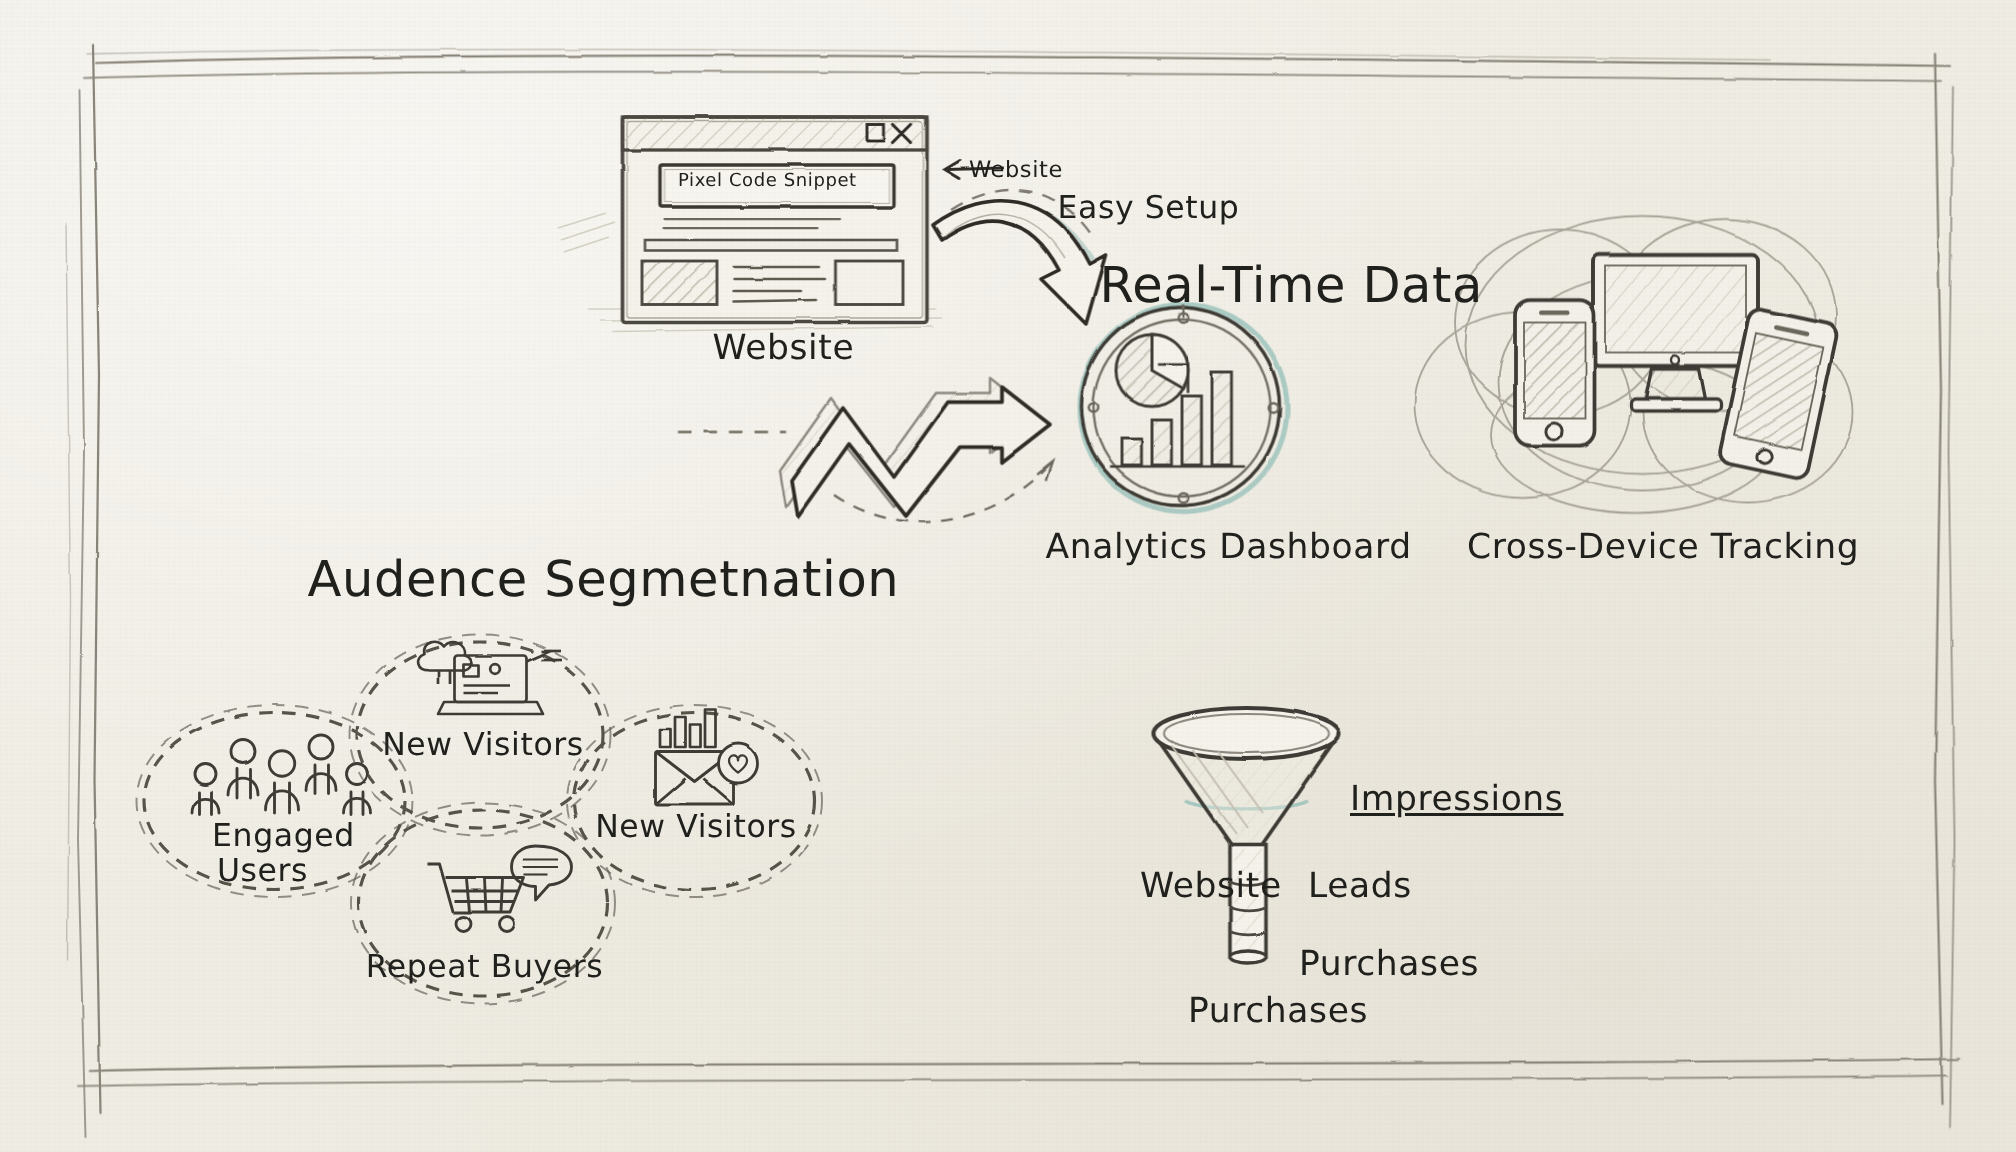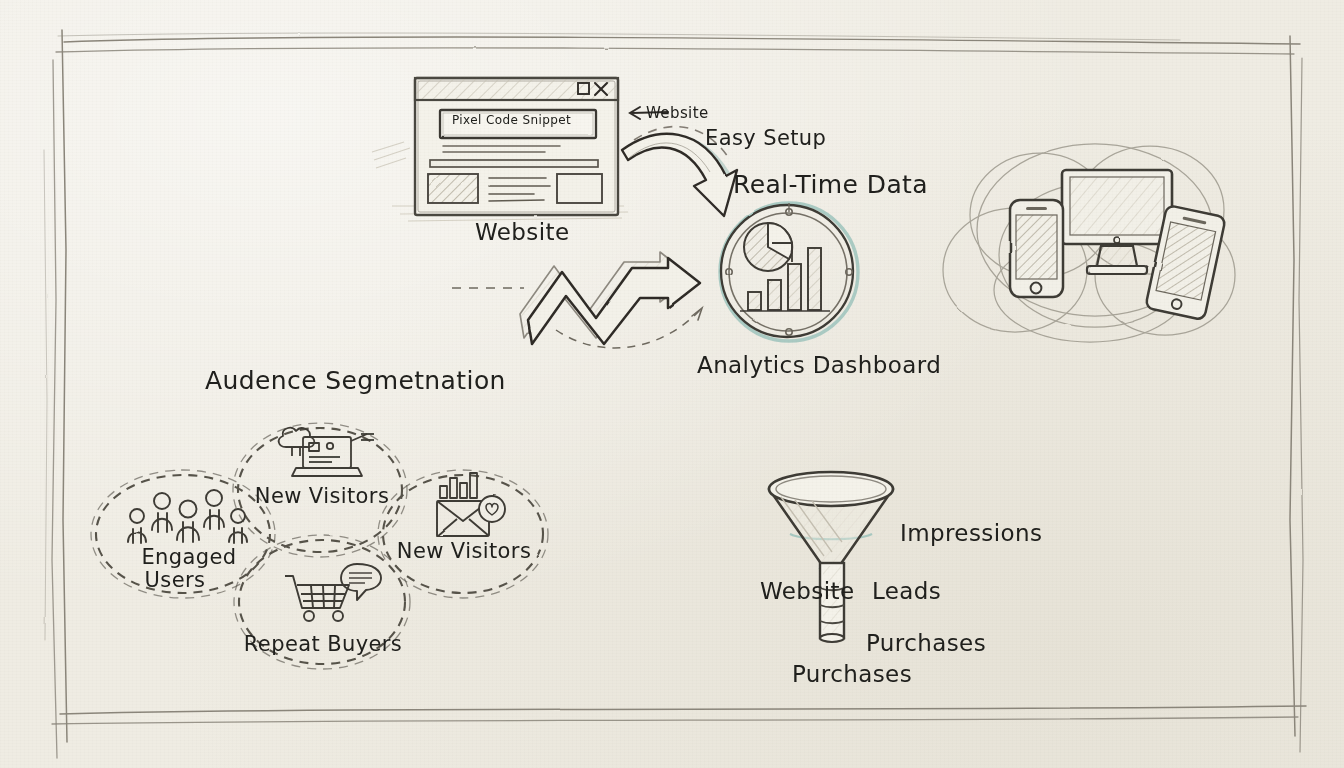--- a/index.html
+++ b/index.html
@@ -41,21 +41,21 @@
     width: 1344px;
     height: 768px;
   }
   .lbl {
     position: absolute;
     color: #20201d;
     font-family: "DejaVu Sans", sans-serif;
     white-space: nowrap;
     letter-spacing: 0.4px;
   }
-  .lbl-xl { font-size: 25px; }
+  .lbl-xl { font-size: 33px; }
   .lbl-lg { font-size: 23px; }
   .lbl-md { font-size: 21px; }
   .lbl-sm { font-size: 19px; }
   .lbl-xs { font-size: 15px; }
   .center { transform: translateX(-50%); }
 </style>
 </head>
 <body>
 
 <div id="stage">
@@ -333,34 +333,35 @@
   <div class="lbl lbl-sm" style="left:452px; top:113px; font-size:12px;">Pixel Code Snippet</div>
 
   <div class="lbl lbl-lg" style="left:475px; top:219px;">Website</div>
 
   <div class="lbl lbl-md" style="left:705px; top:126px;">Easy Setup</div>
 
   <div class="lbl lbl-xl" style="left:733px; top:170px;">Real-Time Data</div>
 
   <div class="lbl lbl-lg" style="left:697px; top:352px;">Analytics Dashboard</div>
 
+  <div class="lbl lbl-lg" style="left:978px; top:352px;">Cross-Device Tracking</div>
 
   <div class="lbl lbl-xl" style="left:205px; top:366px;">Audence Segmetnation</div>
 
   <div class="lbl lbl-md center" style="left:189px; top:545px;">Engaged</div>
   <div class="lbl lbl-md center" style="left:175px; top:568px;">Users</div>
 
   <div class="lbl lbl-md center" style="left:322px; top:484px;">New Visitors</div>
 
   <div class="lbl lbl-md center" style="left:464px; top:539px;">New Visitors</div>
 
   <div class="lbl lbl-md center" style="left:323px; top:632px;">Repeat Buyers</div>
 
 
-  <div class="lbl lbl-lg" style="left:900px; top:520px;">Impressions</div>
+  <div class="lbl lbl-lg" style="left:900px; top:520px;text-decoration:underline;">Impressions</div>
 
   <div class="lbl lbl-lg" style="left:760px; top:578px;">Website</div>
 
   <div class="lbl lbl-lg" style="left:872px; top:578px;">Leads</div>
 
   <div class="lbl lbl-lg" style="left:866px; top:630px;">Purchases</div>
 
   <div class="lbl lbl-lg" style="left:792px; top:661px;">Purchases</div>
 
 </div>

